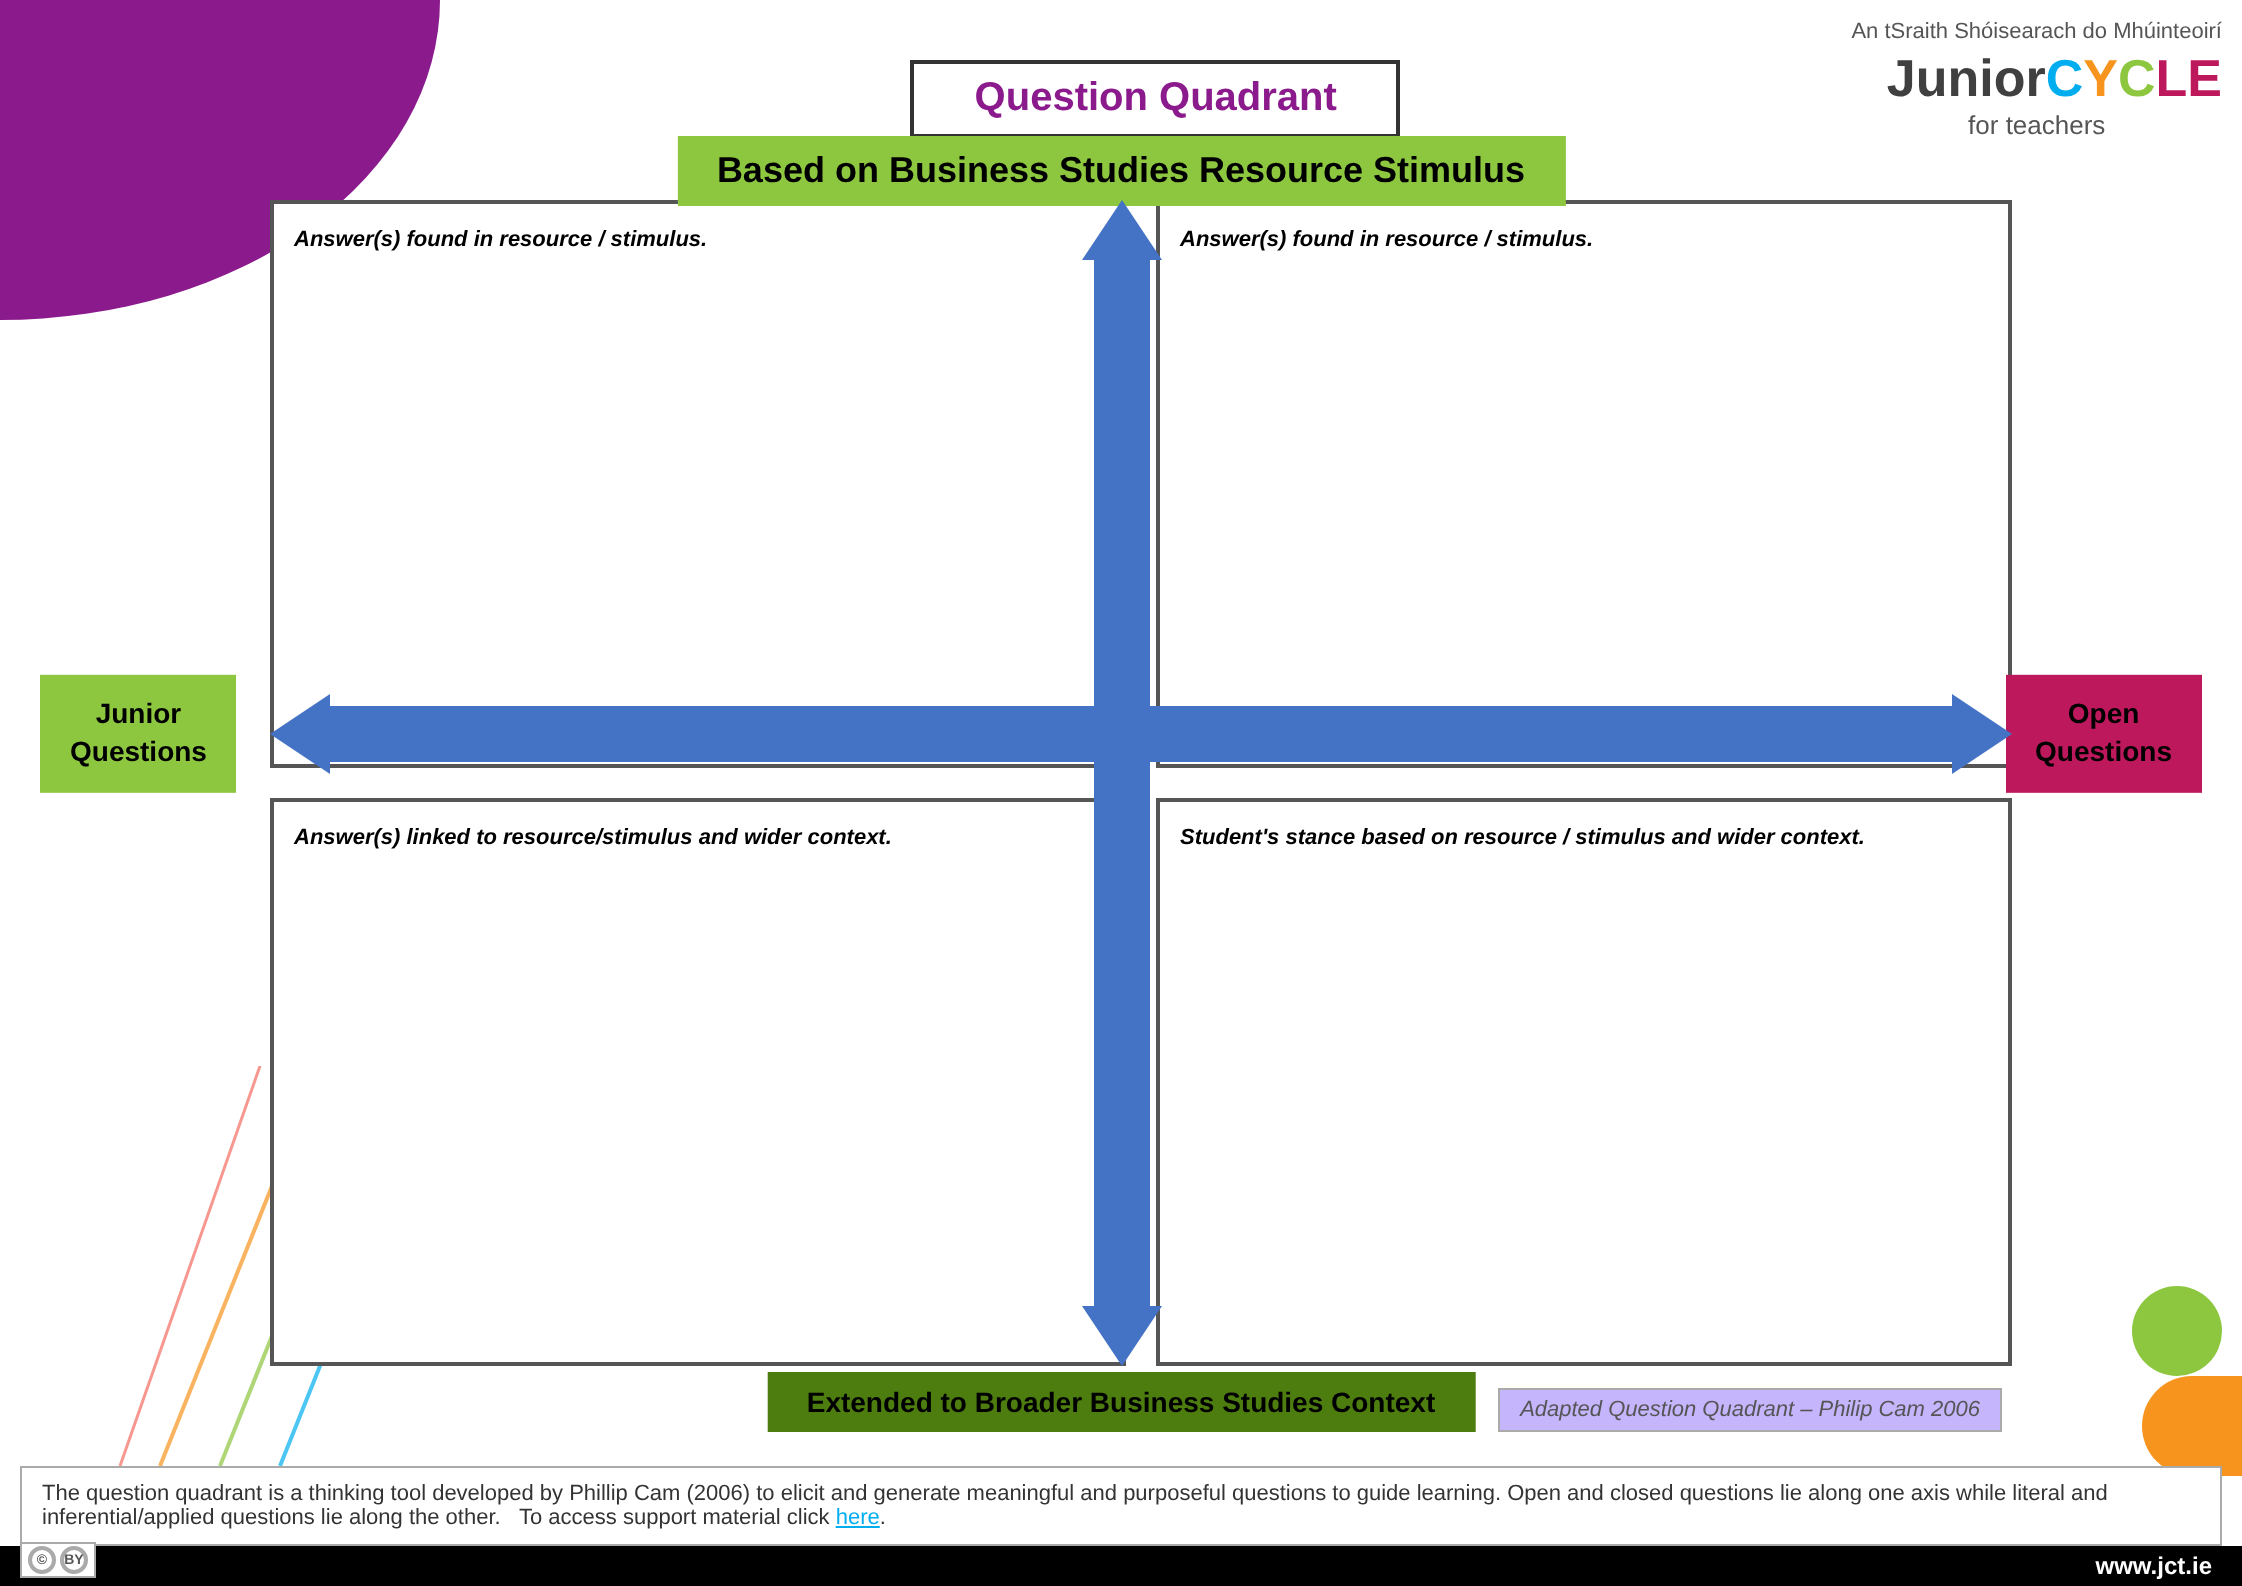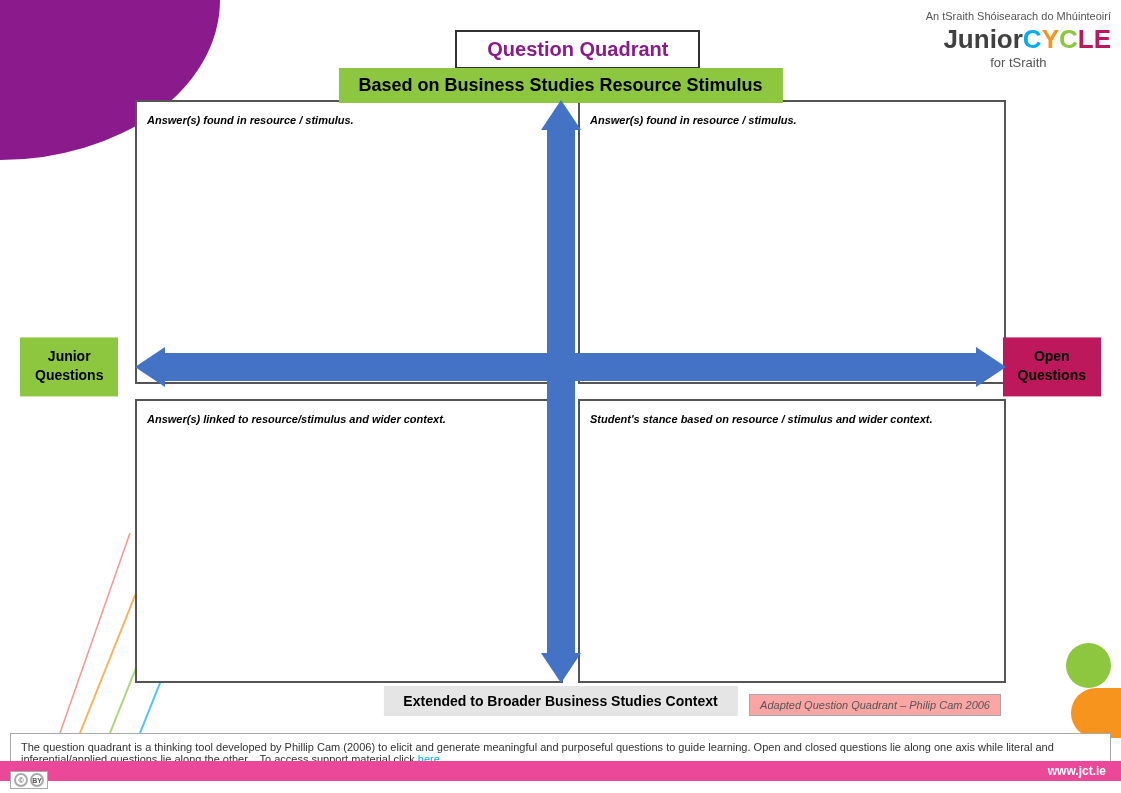--- a/index.html
+++ b/index.html
@@ -140,21 +140,21 @@
       z-index: 3;
       white-space: nowrap;
     }
 
     
     .label-bottom {
       position: absolute;
       bottom: 77px;
       left: 50%;
       transform: translateX(-50%);
-      background: #e5e5e5;
+      background: #4d7c0f;
       color: #000;
       font-weight: bold;
       font-size: 14px;
       padding: 7px 20px;
       text-align: center;
       z-index: 3;
       white-space: nowrap;
     }
 
     
@@ -297,21 +297,21 @@
     
     .attribution-box {
       position: absolute;
       bottom: 77px;
       right: 120px;
       border: 1px solid #aaa;
       padding: 4px 10px;
       font-size: 11px;
       font-style: italic;
       color: #555;
-      background: #fca5a5;
+      background: #c4b5fd;
       z-index: 3;
     }
 
     
     .description-bar {
       position: absolute;
       bottom: 20px;
       left: 10px;
       right: 10px;
       border: 1px solid #aaa;
@@ -325,25 +325,25 @@
       align-items: center;
     }
 
     .description-bar a {
       color: #00AEEF;
     }
 
     
     .footer-bar {
       position: absolute;
-      bottom: 12px;
+      bottom: 0;
       left: 0;
       right: 0;
       height: 20px;
-      background: #ec4899;
+      background: #000000;
       display: flex;
       align-items: center;
       justify-content: flex-end;
       padding-right: 15px;
       z-index: 5;
     }
 
     .footer-bar span {
       color: #fff;
       font-size: 12px;
@@ -402,21 +402,21 @@
   <div style="flex:1; display:flex; justify-content:center; padding-top:8px;">
     <div class="title-box">
       <span>Question Quadrant</span>
     </div>
   </div>
   <div class="jct-logo">
     <span class="tagline">An tSraith Shóisearach do Mhúinteoirí</span>
     <span class="brand">
       <span class="junior">Junior</span><span class="cycle-c">C</span><span class="cycle-y">Y</span><span class="cycle-cl">C</span><span class="cycle-e">LE</span>
     </span>
-    <span class="for-teachers">for tSraith</span>
+    <span class="for-teachers">for teachers</span>
   </div>
 </div>
 
 <div class="label-top">
   <span>Based on Business Studies Resource Stimulus</span>
 </div>
 
 <div class="label-bottom">
   <span>Extended to Broader Business Studies Context</span>
 </div>

